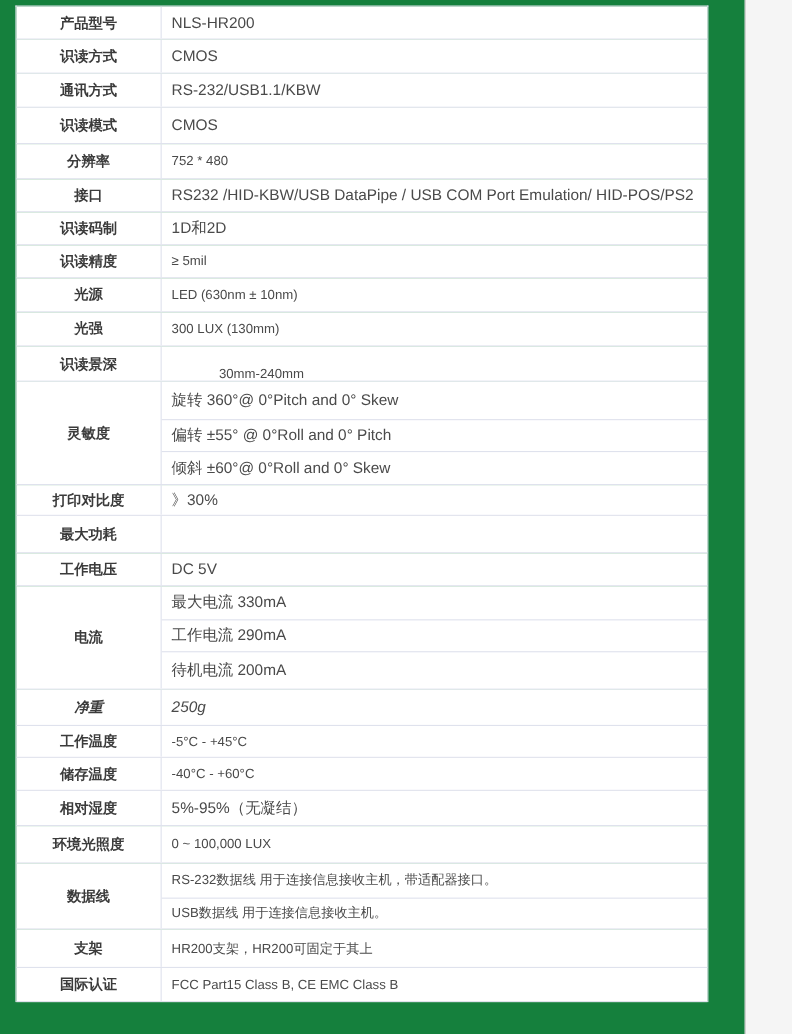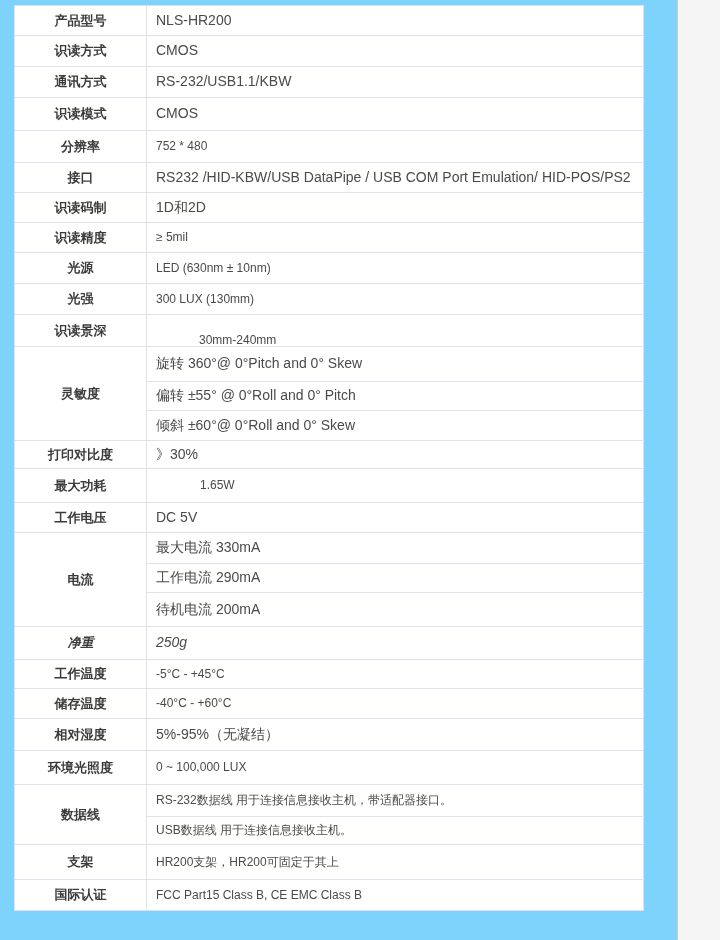--- a/index.html
+++ b/index.html
@@ -5,21 +5,21 @@
   :root{
     --border-c:#dfe2ed;
     --label-c:#3b3b3b;
     --value-c:#4a4a4a;
     --strip-bg:#f5f5f5;
     --strip-line:#c8c8c8;
   }
   *{margin:0;padding:0;box-sizing:border-box;}
   html,body{width:720px;height:940px;overflow:hidden;background:#ffffff;
     font-family:"Liberation Sans","DejaVu Sans",sans-serif;}
-  .page{position:relative;width:720px;height:940px;background:#7dd3fc;overflow:hidden;}
+  .page{position:relative;width:720px;height:940px;background:#15803d;overflow:hidden;}
 
   .right-strip{position:absolute;top:0;right:0;width:43px;height:940px;
     background:var(--strip-bg);border-left:1px solid var(--strip-line);}
 
   .spec-table{position:absolute;left:14px;top:5px;width:630px;
     border:1px solid var(--border-c);border-bottom:none;}
 
   .spec-row{display:flex;border-bottom:1px solid var(--border-c);overflow:hidden;background:#fff;}
   .label-cell{width:132px;flex:0 0 132px;border-right:1px solid var(--border-c);
     display:flex;align-items:center;justify-content:center;
@@ -109,25 +109,22 @@
           <div class="value-cell md" style="height: 30px;">偏转 ±55° @ 0°Roll and 0° Pitch</div>
           <div class="value-cell md" style="height: 30px;">倾斜 ±60°@ 0°Roll and 0° Skew</div>
         </div>
       </div>
       <div class="spec-row" style="height: 28px;">
         <div class="label-cell">打印对比度</div>
         <div class="value-col">
           <div class="value-cell md" style="height: 28px;">》30%</div>
         </div>
       </div>
-      <div class="spec-row" style="height: 34px; gap: 44px;">
+      <div class="spec-row" style="height: 34px;">
         <div class="label-cell">最大功耗</div>
-        <div class="value-col">
-          <div class="value-cell sm" style="height: 34px;">1.65W</div>
-        </div>
       </div>
       <div class="spec-row" style="height: 30px;">
         <div class="label-cell">工作电压</div>
         <div class="value-col">
           <div class="value-cell md" style="height: 30px; text-align: center;">DC 5V</div>
         </div>
       </div>
       <div class="spec-row" style="height: 94px;">
         <div class="label-cell">电流</div>
         <div class="value-col">

